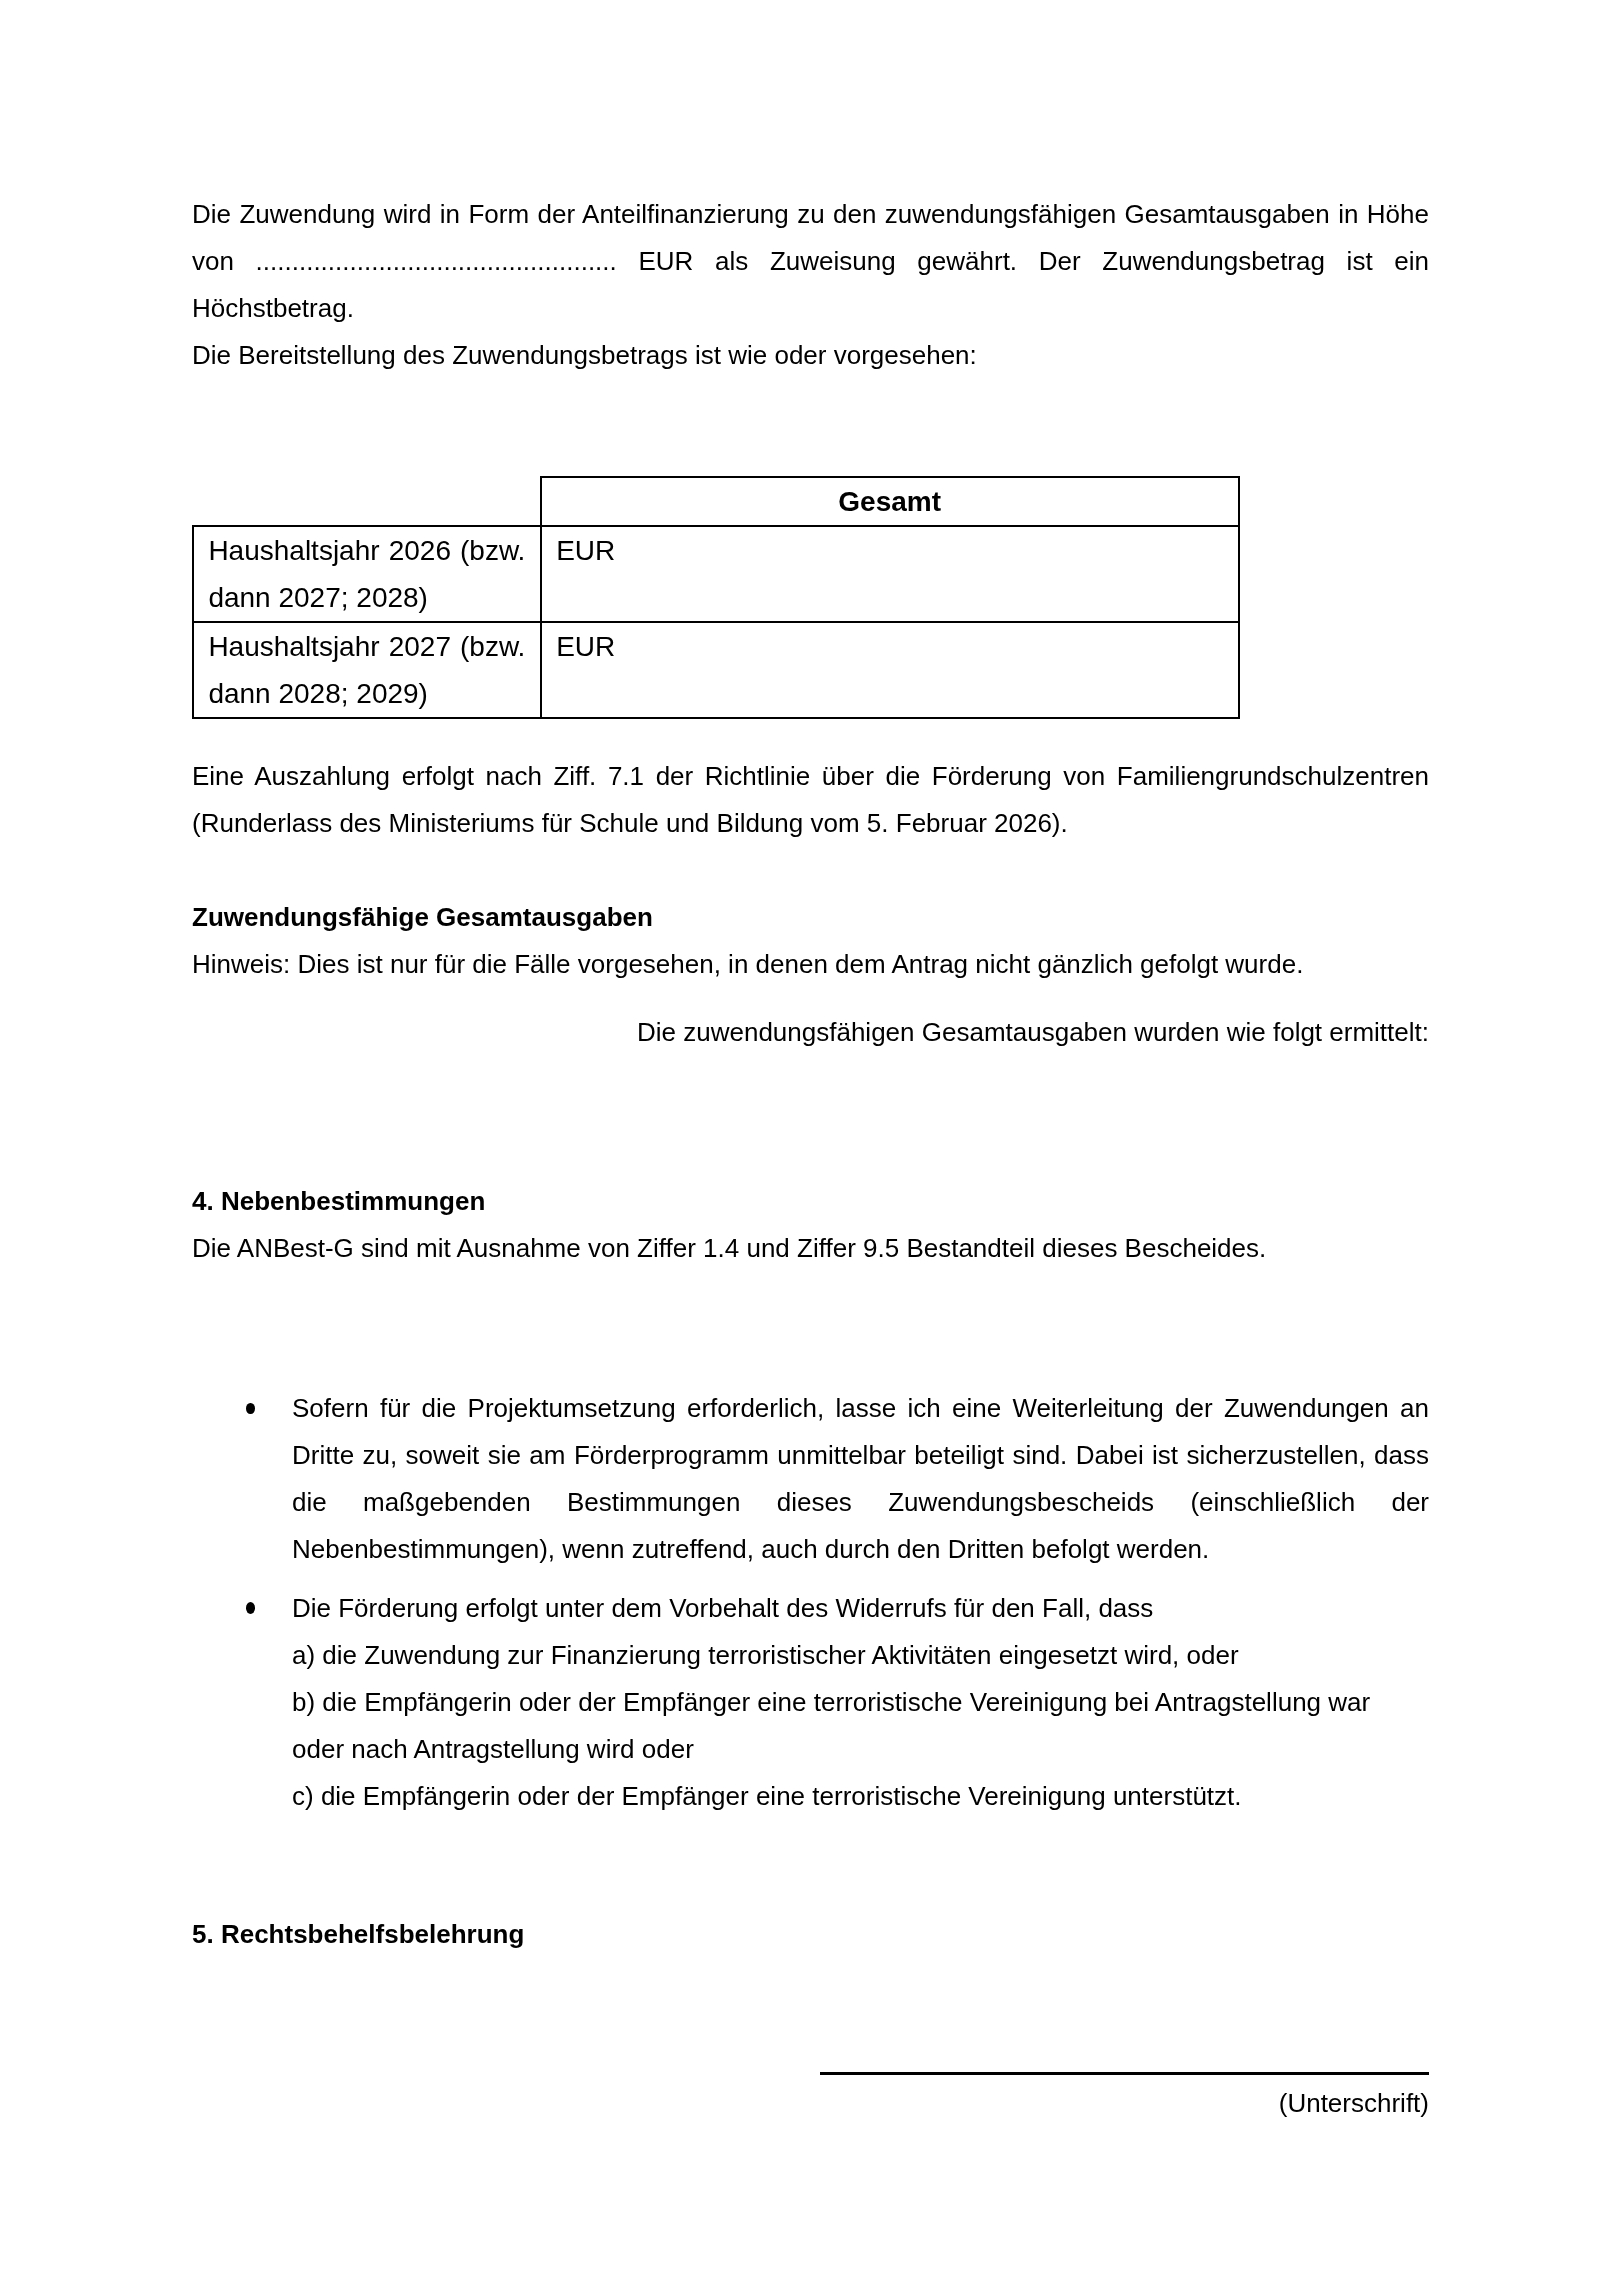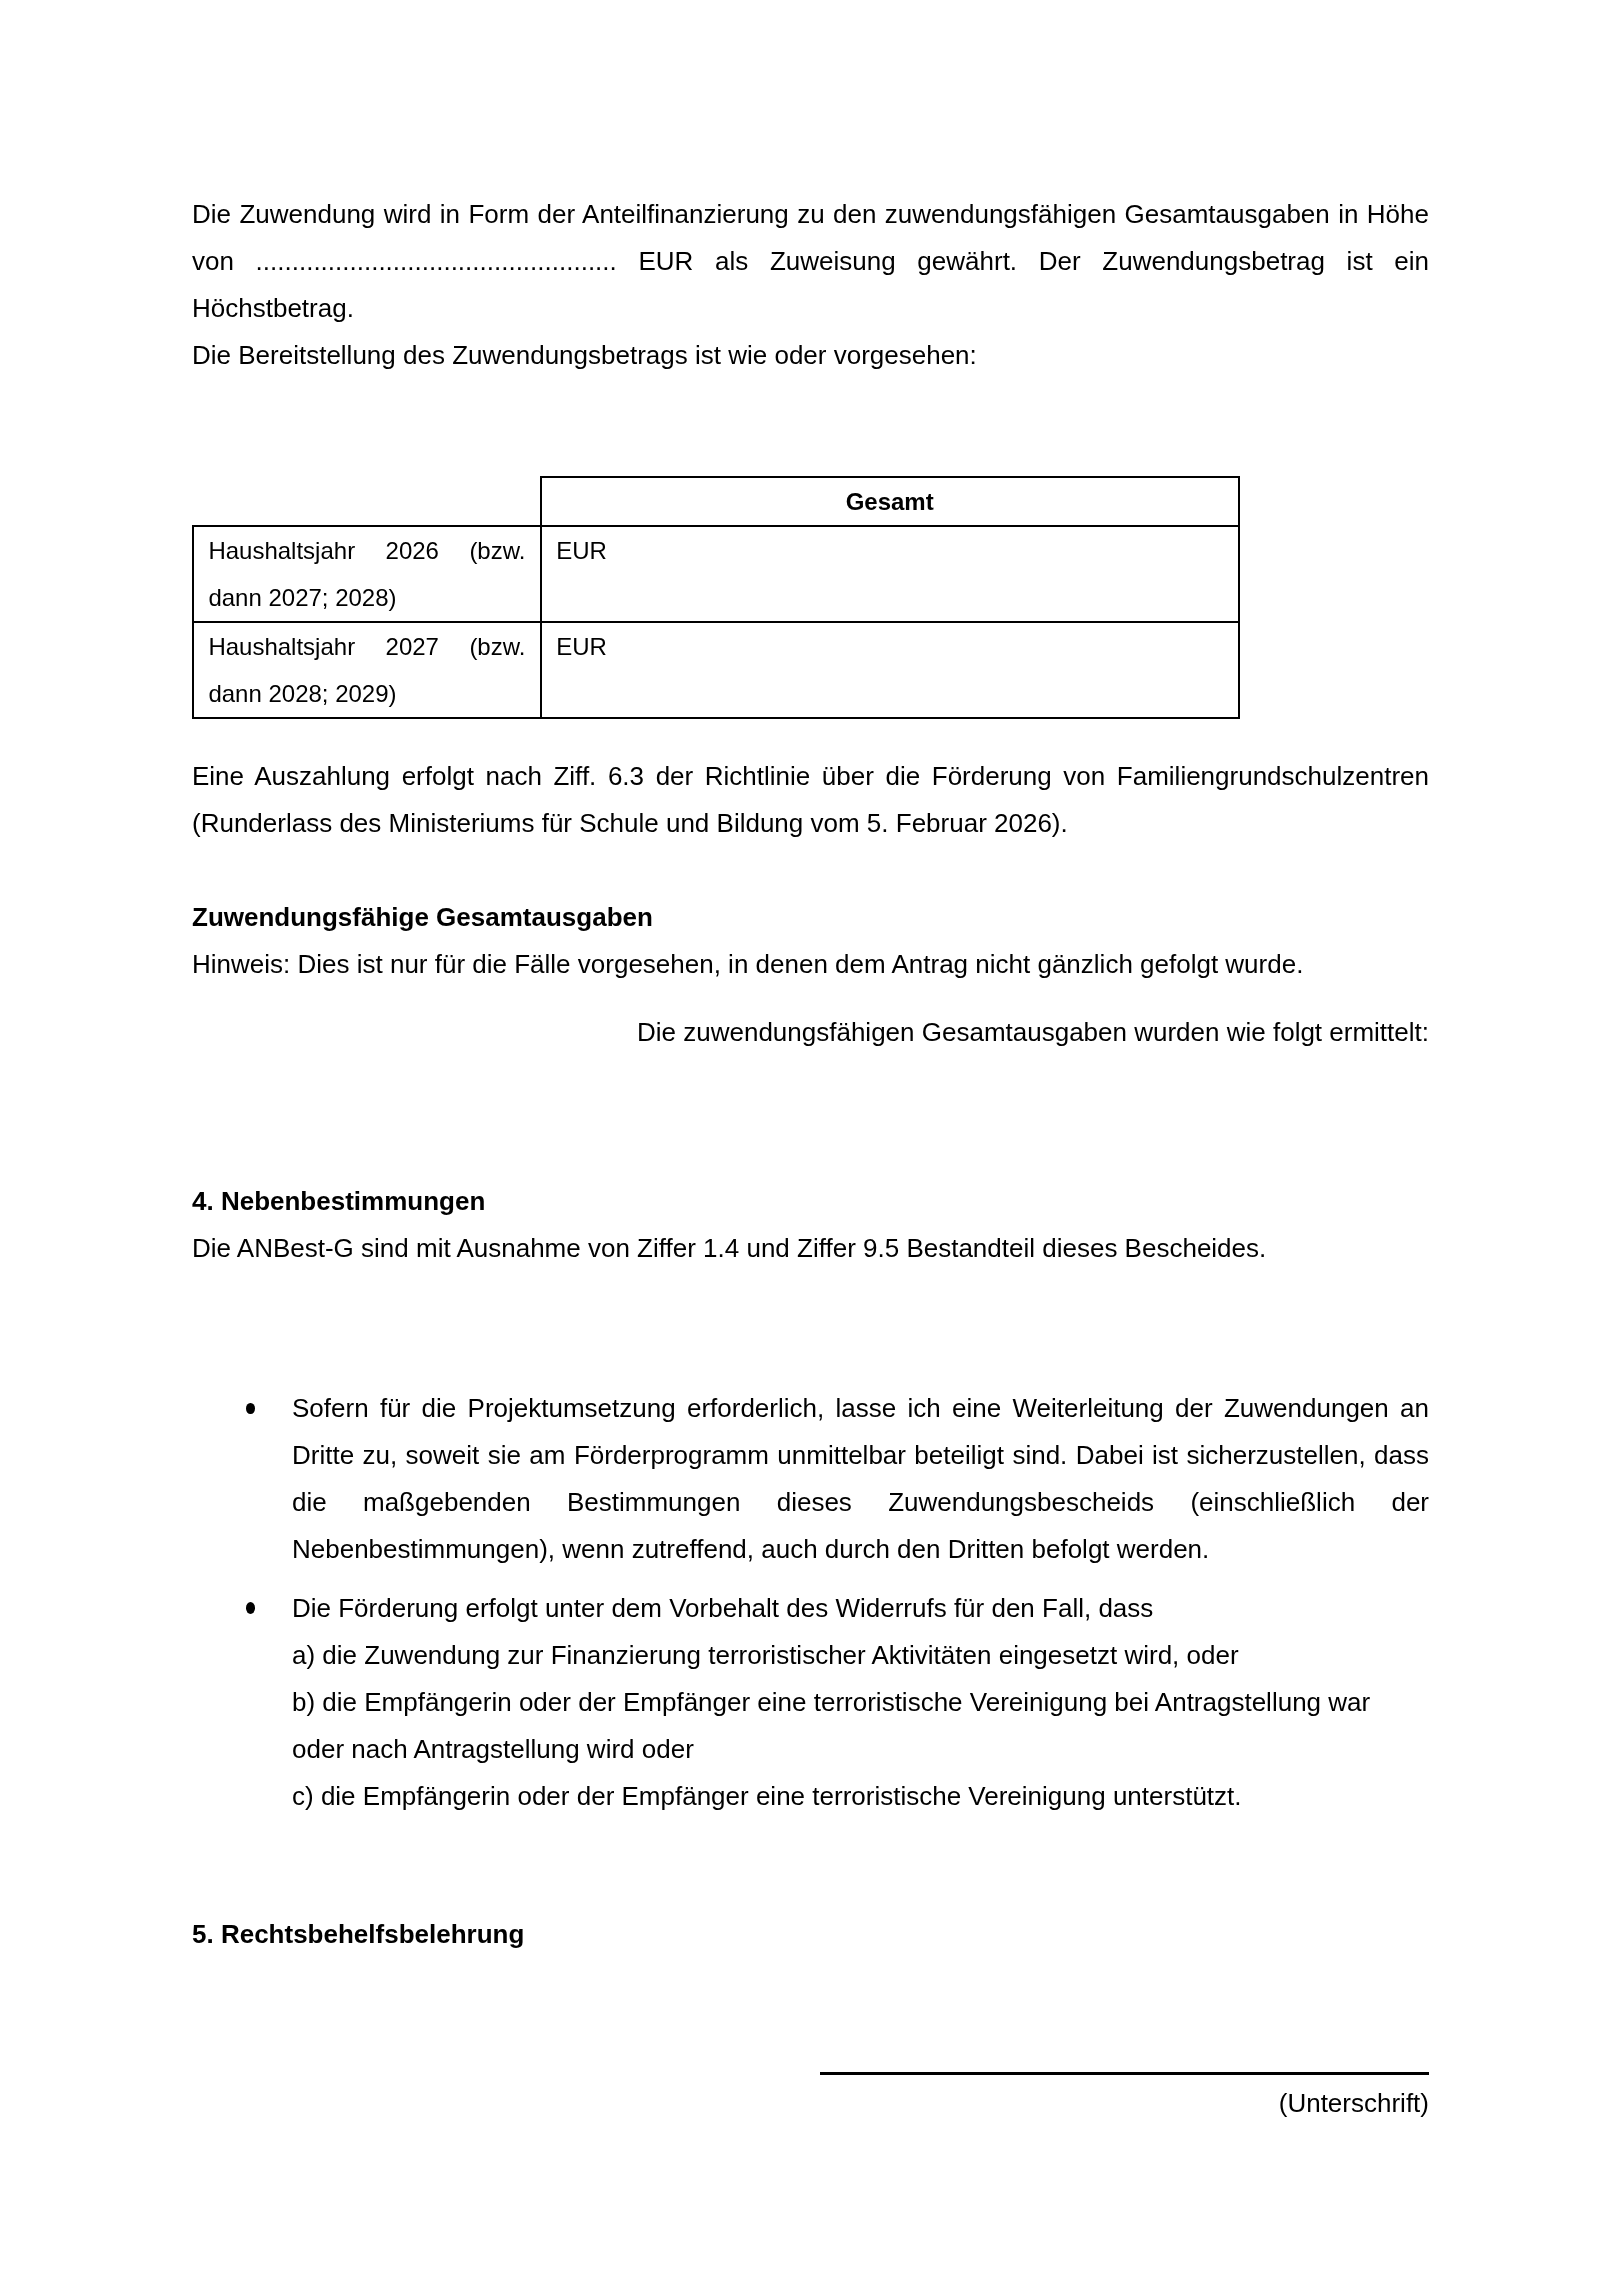--- a/index.html
+++ b/index.html
@@ -8,21 +8,21 @@
     font-family: "Liberation Sans", sans-serif; color: #000;
     font-size: 26px; line-height: 47px;
   }
   .abs { position: absolute; }
   .content { left: 192px; width: 1237px; }
   .p { margin: 0; }
   .bold { font-weight: bold; }
   .justify-last { text-align: justify; text-align-last: left; }
   table.budget {
     position: absolute; left: 192px; top: 476px;
-    border-collapse: collapse; font-size: 24px; line-height: 47px;
+    border-collapse: collapse; font-size: 28px; line-height: 47px;
   }
   table.budget td {
     padding: 0 14.4px; vertical-align: top; border: 2px solid #000;
   }
   table.budget td.empty { border: none; border-right: 2px solid #000; border-bottom: 2px solid #000; }
   table.budget td.label { width: 317px; height: 92px; text-align: justify; text-align-last: left; }
   table.budget td.val { width: 667px; }
   table.budget td.head { height: 44px; text-align: center; font-weight: bold; }
   .bullet-list { left: 192px; width: 1237px; }
   .bullet-item { position: relative; padding-left: 100px; }
@@ -52,21 +52,21 @@
     <td class="val">EUR</td>
   </tr>
   <tr>
     <td class="label">Haushaltsjahr 2027 (bzw. dann 2028; 2029)</td>
     <td class="val">EUR</td>
   </tr>
 </tbody>
   </table>
 
 <div class="abs content" style="top:753px;">
-  <p class="p justify-last">Eine Auszahlung erfolgt nach Ziff. 6.3 der Richtlinie über die Förderung von Familiengrundschulzentren (Runderlass des Ministeriums für Schule und Bildung vom 5. Februar 2026).</p>
+  <p class="p justify-last">Eine Auszahlung erfolgt nach Ziff. 7.1 der Richtlinie über die Förderung von Familiengrundschulzentren (Runderlass des Ministeriums für Schule und Bildung vom 5. Februar 2026).</p>
 </div>
 
 <div class="abs content" style="top:894px;">
   <p class="p bold">Zuwendungsfähige Gesamtausgaben</p>
   <p class="p">Hinweis: Dies ist nur für die Fälle vorgesehen, in denen dem Antrag nicht gänzlich gefolgt wurde.</p>
   <p class="p" style="margin-top:21px;text-align:right;">Die zuwendungsfähigen Gesamtausgaben wurden wie folgt ermittelt:</p>
 </div>
 
 <div class="abs content" style="top:1178px;">
   <p class="p bold">4. Nebenbestimmungen</p>

